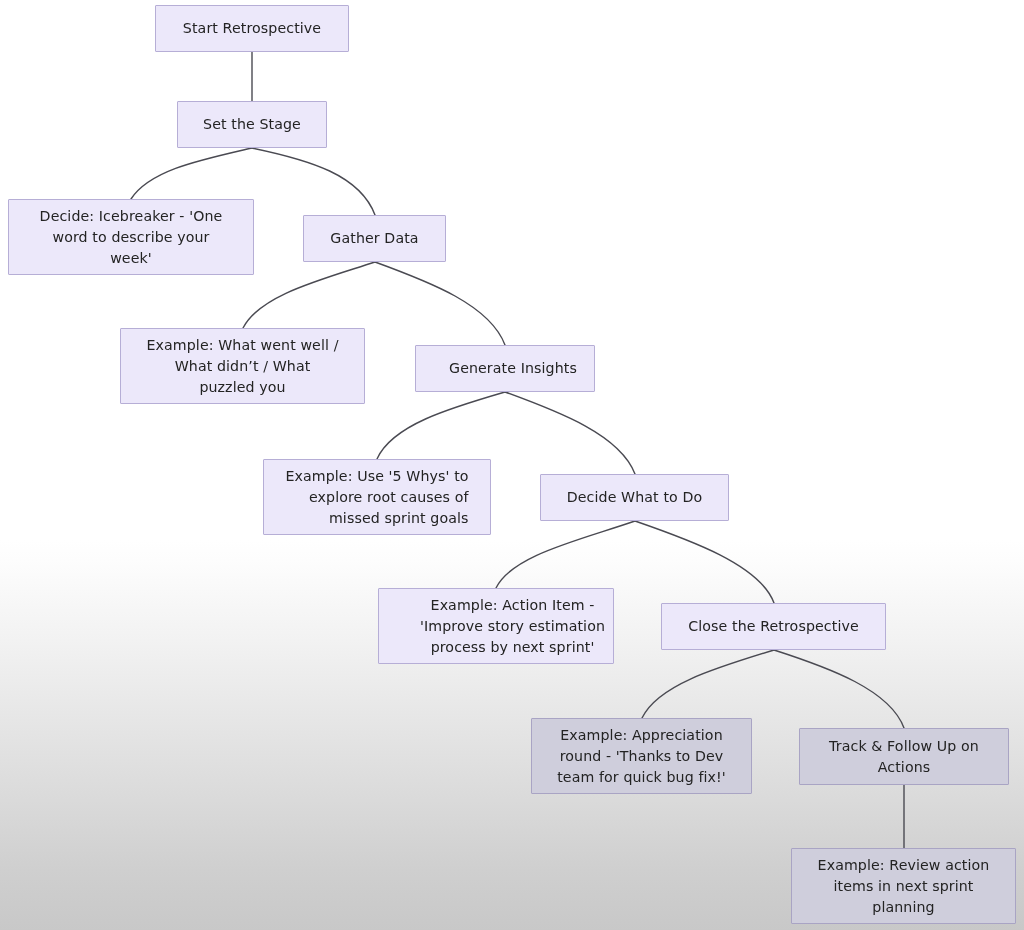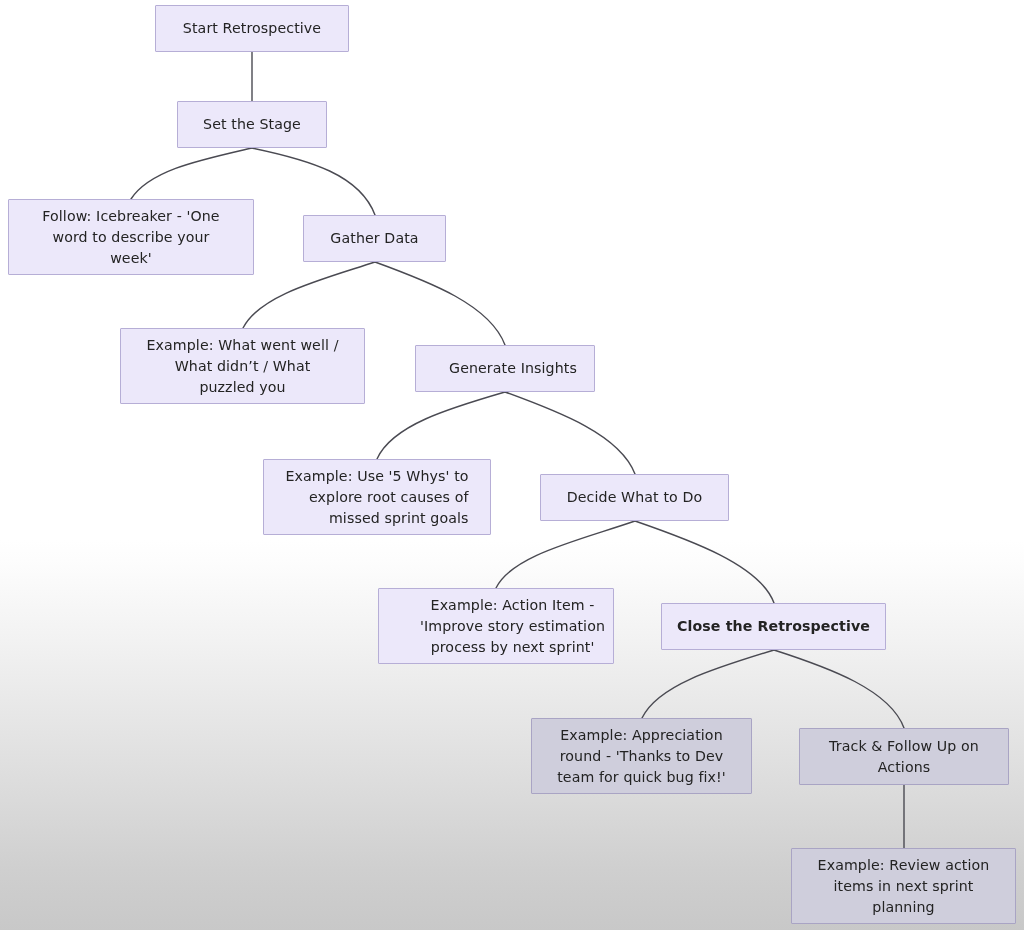--- a/index.html
+++ b/index.html
@@ -80,21 +80,21 @@
       <path d="M 904,785 L 904,848" fill="none" stroke="#4a4a52" stroke-width="1.4" stroke-linecap="round"></path>
     </svg>
   <div id="nodes">
       <div class="node" style="left: 155px; top: 5px; width: 194px; height: 47px;">
         <span class="label">Start Retrospective</span>
       </div>
       <div class="node" style="left: 177px; top: 101px; width: 150px; height: 47px; justify-content: center;">
         <span class="label">Set the Stage</span>
       </div>
       <div class="node" style="left: 8px; top: 199px; width: 246px; height: 76px;">
-        <span class="label">Follow: Icebreaker - 'One
+        <span class="label">Decide: Icebreaker - 'One
 word to describe your
 week'</span>
       </div>
       <div class="node" style="left: 303px; top: 215px; width: 143px; height: 47px;">
         <span class="label">Gather Data</span>
       </div>
       <div class="node" style="left: 120px; top: 328px; width: 245px; height: 76px;">
         <span class="label">Example: What went well /
 What didn’t / What
 puzzled you</span>
@@ -108,21 +108,21 @@
 missed sprint goals</span>
       </div>
       <div class="node" style="left: 540px; top: 474px; width: 189px; height: 47px;">
         <span class="label">Decide What to Do</span>
       </div>
       <div class="node" style="left: 378px; top: 588px; width: 236px; height: 76px; justify-content: flex-end;">
         <span class="label">Example: Action Item -
 'Improve story estimation
 process by next sprint'</span>
       </div>
-      <div class="node" style="left: 661px; top: 603px; width: 225px; height: 47px; font-weight: bold;">
+      <div class="node" style="left: 661px; top: 603px; width: 225px; height: 47px;">
         <span class="label">Close the Retrospective</span>
       </div>
       <div class="node shaded" style="left: 531px; top: 718px; width: 221px; height: 76px;">
         <span class="label">Example: Appreciation
 round - 'Thanks to Dev
 team for quick bug fix!'</span>
       </div>
       <div class="node shaded" style="left: 799px; top: 728px; width: 210px; height: 57px;">
         <span class="label">Track &amp; Follow Up on
 Actions</span>

